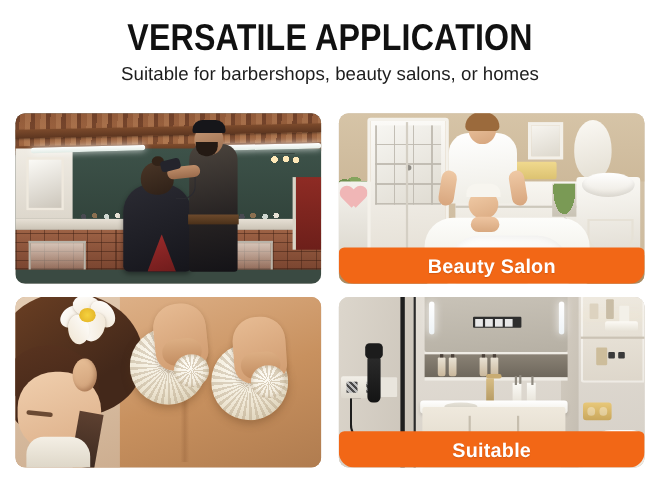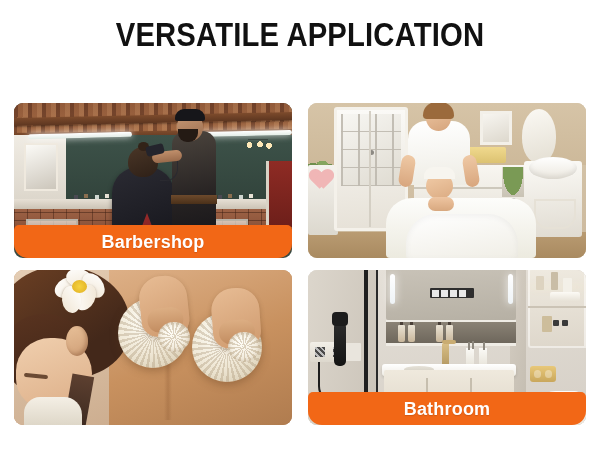--- a/index.html
+++ b/index.html
@@ -631,20 +631,21 @@
     background:linear-gradient(100deg,#d5cec3,#c3bcb0);
   }
 </style>
 </head>
 <body>
 
 <div class="page">
 
   <div class="header">
     <div class="title">VERSATILE APPLICATION</div>
+    <div class="subtitle">Suitable for barbershops, beauty salons, or homes</div>
   </div>
 
   <div class="grid">
 
     <div class="card">
       <div class="photo">
         <div class="bb">
           <div class="bb-ceil"></div>
           <div class="bb-beam b1"></div>
           <div class="bb-beam b2"></div>
@@ -666,23 +667,20 @@
           <div class="bb-barber-body"></div>
           <div class="bb-belt"></div>
           <div class="bb-barber-head"></div>
           <div class="bb-barber-cap"></div>
           <div class="bb-beard"></div>
           <div class="bb-cord"></div>
           <div class="bb-arm"></div>
           <div class="bb-clipper"></div>
         </div>
       </div>
-      <div class="label-bar">
-        <span class="label-text">Barbershop</span>
-      </div>
     </div>
 
     <div class="card">
       <div class="photo">
         <div class="bs">
           <div class="bs-wallT"></div>
           <div class="bs-floor"></div>
           <div class="bs-plant"></div>
           <div class="bs-sideL"></div>
           <div class="bs-heart"></div>
@@ -700,20 +698,23 @@
           <div class="bs-th-hair"></div>
           <div class="bs-th-armL"></div>
           <div class="bs-th-armR"></div>
           <div class="bs-bed"></div>
           <div class="bs-legs"></div>
           <div class="bs-sheet"></div>
           <div class="bs-cl-head"></div>
           <div class="bs-cl-cap"></div>
           <div class="bs-cl-hands"></div>
         </div>
+      </div>
+      <div class="label-bar">
+        <span class="label-text">Beauty Salon</span>
       </div>
     </div>
 
     <div class="card">
       <div class="photo">
         <div class="sp">
           <div class="sp-back"></div>
           <div class="sp-spine"></div>
           <div class="sp-bgL"></div>
           <div class="sp-hair"></div>
@@ -777,18 +778,18 @@
           <div class="br-vline"></div>
           <div class="br-vdoor d1"></div>
           <div class="br-vdoor d2"></div>
           <div class="br-panelL"></div>
           <div class="br-switch"></div>
           <div class="br-hose"></div>
           <div class="br-shower"></div>
         </div>
       </div>
       <div class="label-bar">
-        <span class="label-text">Bathroom</span>
+        <span class="label-text">Suitable</span>
       </div>
     </div>
 
   </div>
 </div>
 
 </body></html>

